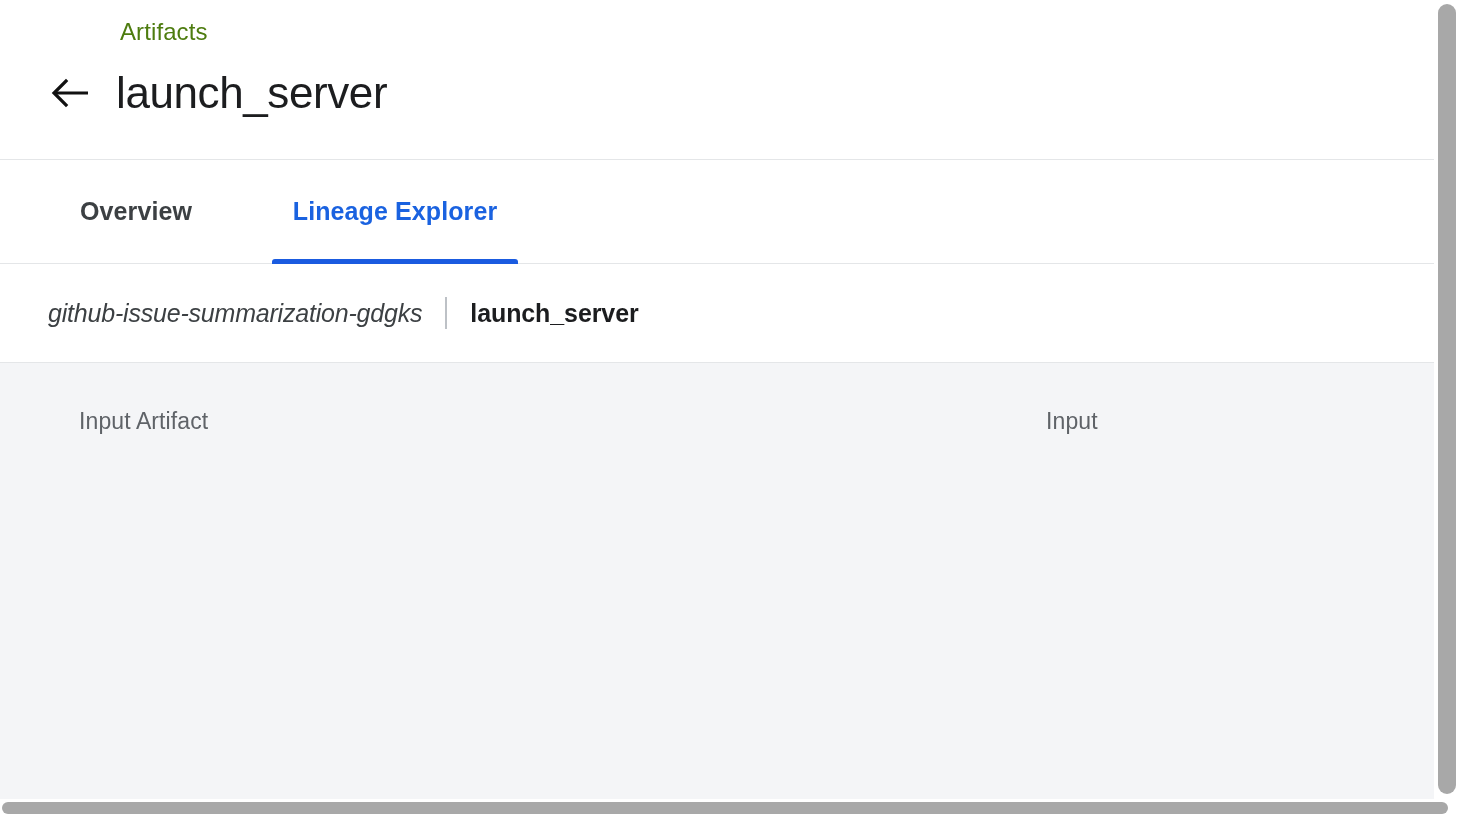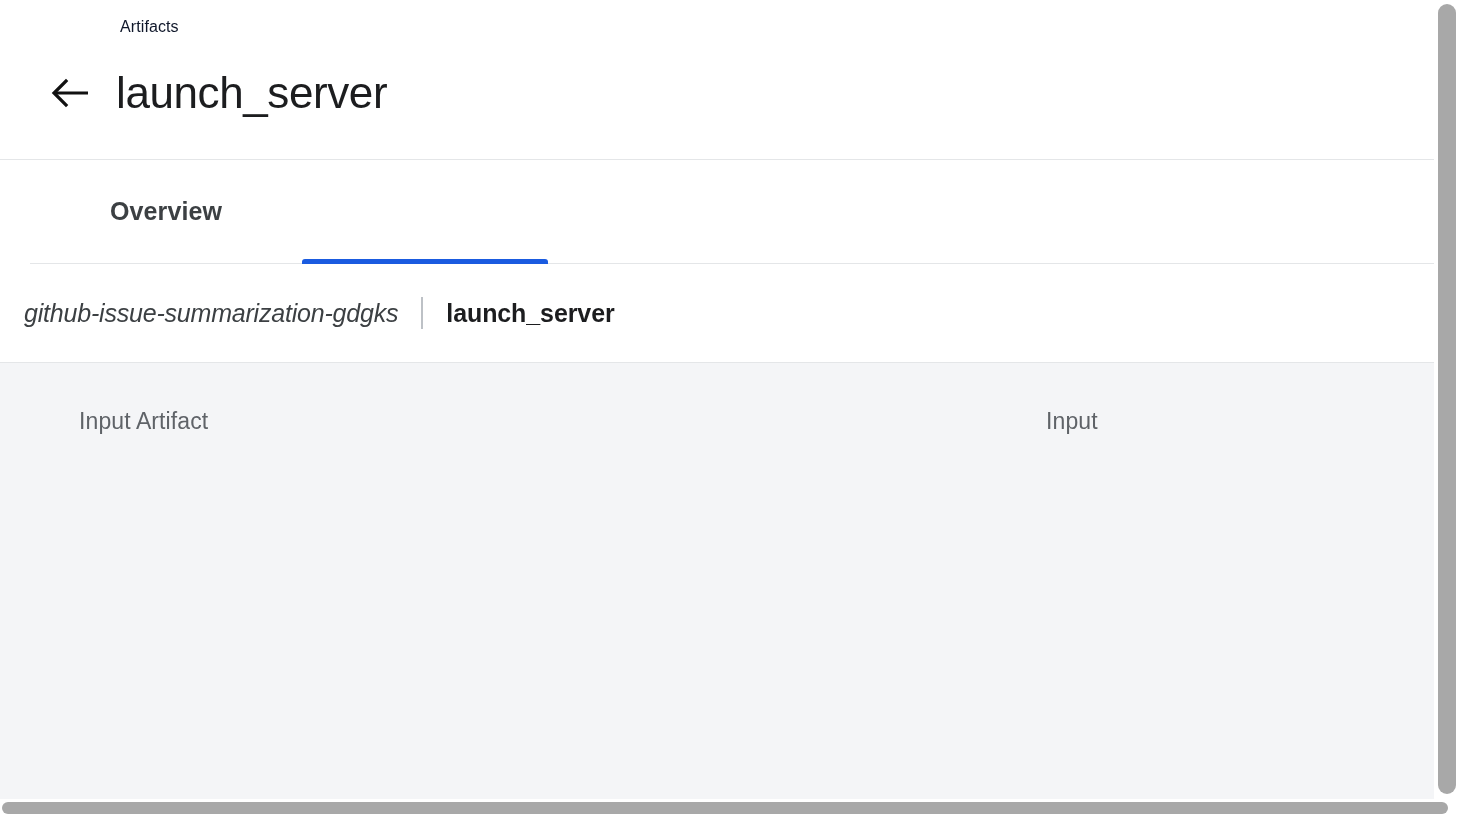--- a/index.html
+++ b/index.html
@@ -30,22 +30,22 @@
   
   .header {
     position: relative;
     height: 160px;
     background: #ffffff;
     border-bottom: 1px solid #e4e6e8;
   }
   .breadcrumb-top {
     position: absolute;
     left: 120px; top: 18px;
-    font-size: 16px;
-    color: #0f172a;
+    font-size: 24px;
+    color: #4d7c0f;
     letter-spacing: .1px;
     text-align: right;
   }
   .title-row {
     position: absolute;
     left: 48px; top: 70px;
     display: flex;
     align-items: center;
     gap: 22px;
   }
@@ -62,21 +62,20 @@
     letter-spacing: -0.4px;
     line-height: 1;
   }
 
   
   .tabs {
     position: relative;
     height: 104px;
     background: #ffffff;
     border-bottom: 1px solid #e4e6e8;
-    margin-left: 30px;
   }
   .tab {
     position: absolute;
     bottom: 0;
     height: 104px;
     display: flex;
     align-items: center;
     justify-content: center;
     font-size: 25px;
     font-weight: 700;
@@ -96,21 +95,21 @@
   }
 
   
   .subbar {
     position: relative;
     height: 99px;
     background: #ffffff;
     border-bottom: 1px solid #e4e6e8;
     display: flex;
     align-items: center;
-    padding-left: 24px;
+    padding-left: 48px;
   }
   .subbar-project {
     font-size: 25px;
     font-style: italic;
     font-weight: 400;
     color: #3c4043;
     letter-spacing: -0.2px;
   }
   .subbar-divider {
     width: 2px;
@@ -186,20 +185,21 @@
             <path d="M3 15 H37" stroke="#111111" stroke-width="3.2" fill="none"></path>
             <path d="M15 3 L3 15 L15 27" stroke="#111111" stroke-width="3.2" fill="none" stroke-linecap="square" stroke-linejoin="miter"></path>
           </svg>
         </div>
         <div class="page-title">launch_server</div>
       </div>
     </div>
 
     <div class="tabs">
       <div class="tab tab-overview">Overview</div>
+      <div class="tab tab-lineage">Lineage Explorer</div>
       <div class="tab-underline"></div>
     </div>
 
     <div class="subbar">
       <span class="subbar-project">github-issue-summarization-gdgks</span>
       <span class="subbar-divider"></span>
       <span class="subbar-current">launch_server</span>
     </div>
 
     <div class="canvas">

